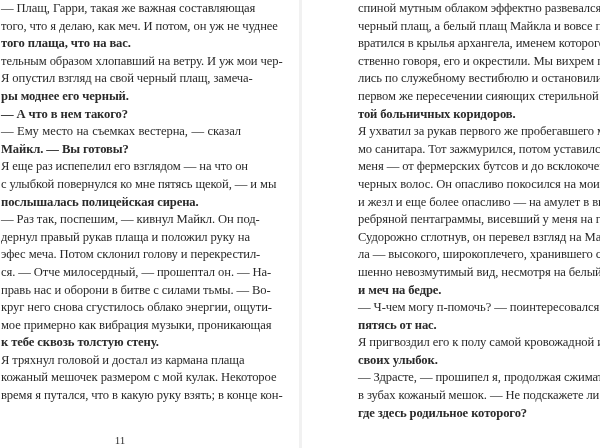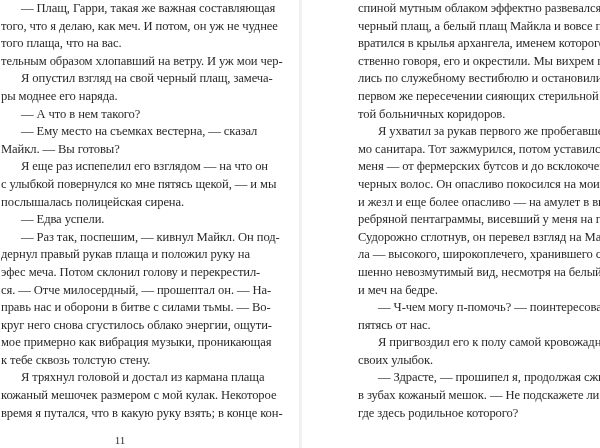--- a/index.html
+++ b/index.html
@@ -15,45 +15,44 @@
   .page-right { left: 302px; width: 298px; background: #ffffff; }
   .col { position: absolute; top: 0px; width: 240px; }
   .page-left .col { left: 1px; }
   .page-right .col { left: 56px; width: 242px; }
   .ln {
     display: block; height: 17.6px; line-height: 17.6px;
     font-size: 12.6px; white-space: nowrap;
     text-align: justify; text-align-last: justify;
     letter-spacing: -0.1px;
   }
-  .ln.last { text-align-last: left; }
-  .ln.indent { padding-left: 20px; }
+  .ln.last { text-align-last: left; font-weight: bold; }
+  .ln.indent { padding-left: 0; }
   .folio {
     position: absolute; left: 113px; top: 434px; width: 14px;
     font-size: 11px; text-align: center; color: #333;
   }
 </style>
 </head>
 <body>
 
 <div class="page page-left">
   <div class="col" id="left-col">
       <span class="ln indent">— Плащ, Гарри, такая же важная составляющая</span>
       <span class="ln">того, что я делаю, как меч. И потом, он уж не чуднее</span>
       <span class="ln last">того плаща, что на вас.</span>
       <span class="ln">тельным образом хлопавший на ветру. И уж мои чер-</span>
       <span class="ln indent">Я опустил взгляд на свой черный плащ, замеча-</span>
-      <span class="ln last">ры моднее его наряда.</span>
+      <span class="ln last">ры моднее его черный.</span>
       <span class="ln indent last">— А что в нем такого?</span>
       <span class="ln indent">— Ему место на съемках вестерна, — сказал</span>
       <span class="ln last">Майкл. — Вы готовы?</span>
       <span class="ln indent">Я еще раз испепелил его взглядом — на что он</span>
       <span class="ln">с улыбкой повернулся ко мне пятясь щекой, — и мы</span>
       <span class="ln last">послышалась полицейская сирена.</span>
-      <span class="ln indent last">— Едва успели.</span>
       <span class="ln indent">— Раз так, поспешим, — кивнул Майкл. Он под-</span>
       <span class="ln">дернул правый рукав плаща и положил руку на</span>
       <span class="ln">эфес меча. Потом склонил голову и перекрестил-</span>
       <span class="ln">ся. — Отче милосердный, — прошептал он. — На-</span>
       <span class="ln">правь нас и оборони в битве с силами тьмы. — Во-</span>
       <span class="ln">круг него снова сгустилось облако энергии, ощути-</span>
       <span class="ln">мое примерно как вибрация музыки, проникающая</span>
       <span class="ln last">к тебе сквозь толстую стену.</span>
       <span class="ln indent">Я тряхнул головой и достал из кармана плаща</span>
       <span class="ln">кожаный мешочек размером с мой кулак. Некоторое</span>

